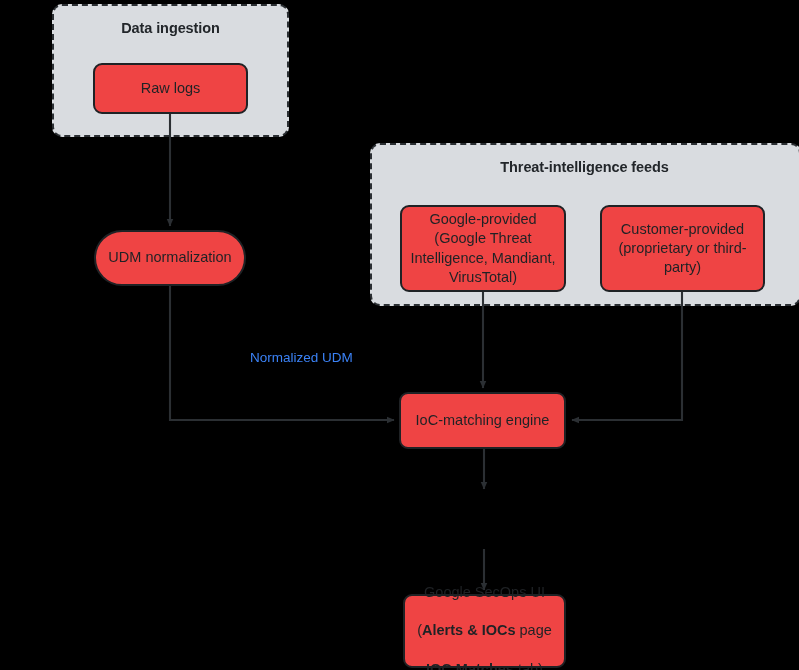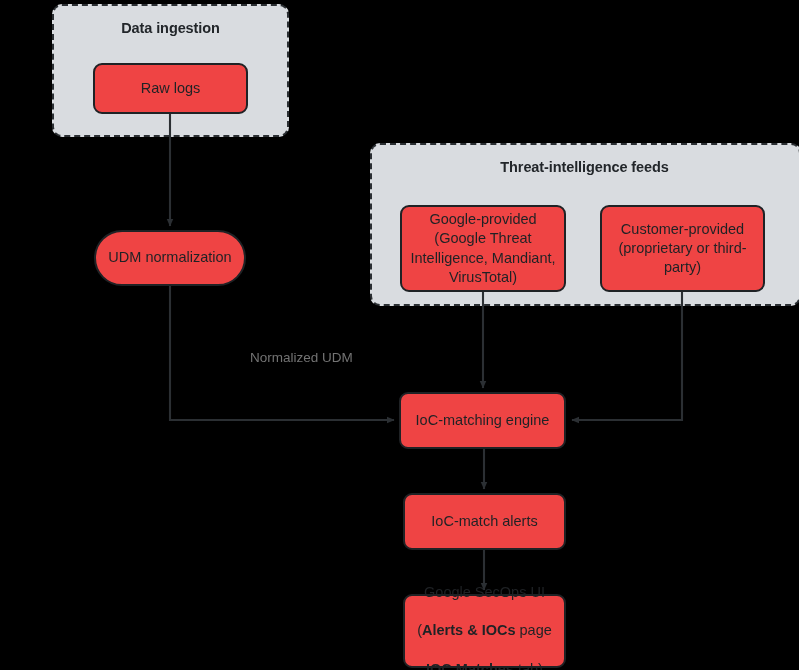--- a/index.html
+++ b/index.html
@@ -58,21 +58,21 @@
     line-height: 1.32;
     padding: 4px 8px;
   }
   .node-label {
     display: block;
     width: 100%;
     white-space: pre-line;
   }
   .edge-label {
     position: absolute;
-    color: #737373;
+    color: #3b82f6;
     font-size: 13.5px;
     white-space: nowrap;
   }
   .rich-line { display: block; }
   .rich-line b { font-weight: bold; }
 </style>
 </head>
 <body>
 
 <div id="diagram-root">
@@ -137,23 +137,20 @@
   <div class="node" style="left:399px; top:392px; width:167px; height:57px;">
     <span class="node-label">IoC-matching engine</span>
   </div>
 
   <div class="node" style="left:600px; top:205px; width:165px; height:87px;">
     <span class="node-label">Customer-provided
 (proprietary or third-
 party)</span>
   </div>
 
-  <div class="node" style="left:403px; top:493px; width:163px; height:57px;">
-    <span class="node-label">IoC-match alerts</span>
-  </div>
 
   <div class="node" style="left:403px; top:594px; width:163px; height:74px;">
     <span class="node-label">
       <span class="rich-line">Google SecOps UI</span>
       <span class="rich-line"><span>(</span><b>Alerts &amp; IOCs</b><span> page</span></span>
       <span class="rich-line"><b>IOC Matches</b><span> tab)</span></span>
     </span>
   </div>
 
 </div>

